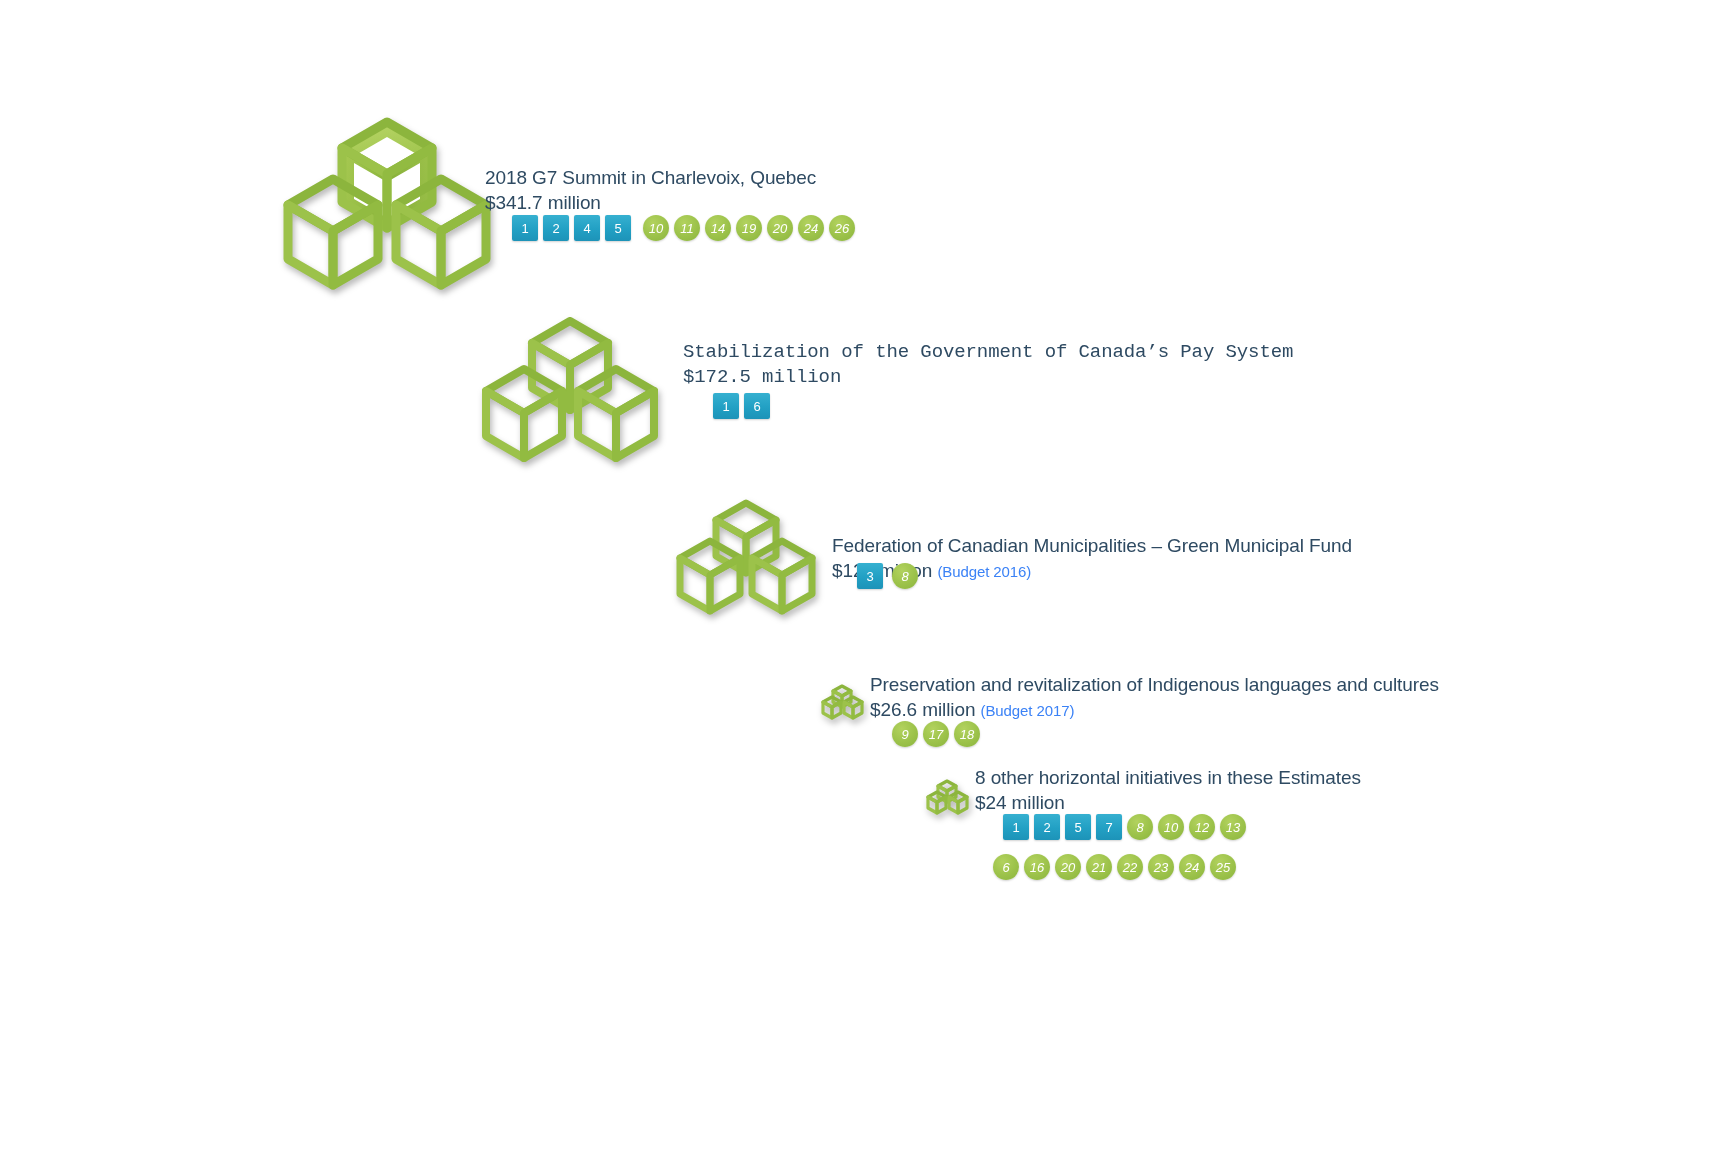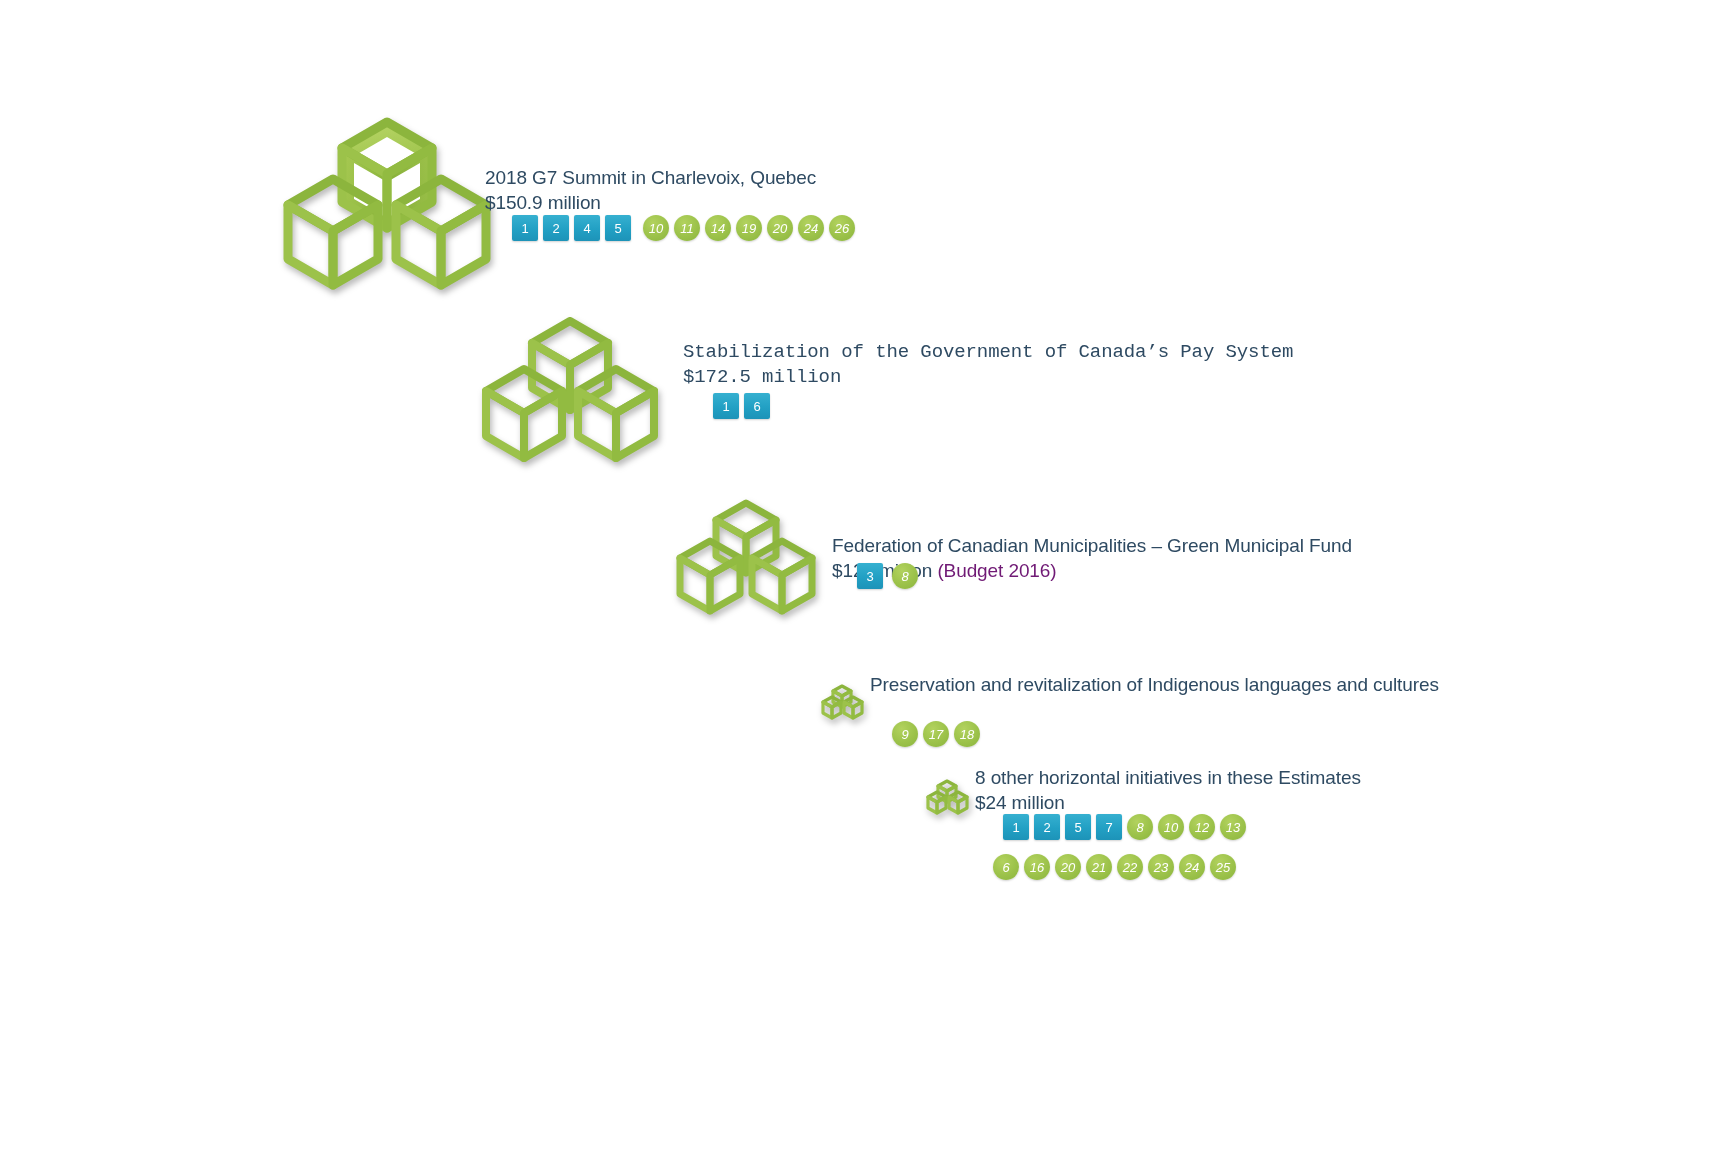--- a/index.html
+++ b/index.html
@@ -48,22 +48,22 @@
 
   .amount-line {
     color: #2e4a62;
     font-size: 19px;
     line-height: 25px;
     white-space: nowrap;
     letter-spacing: -0.1px;
   }
 
   .budget-note {
-    color: #701a75;
-    font-size: 19px;
+    color: #3b82f6;
+    font-size: 15px;
   }
 
   
   .badge-row {
     position: absolute;
     display: flex;
     align-items: center;
   }
 
   .badge {
@@ -147,21 +147,21 @@
         <g>
           <polygon points="116,105 161,79 206,105 161,131" fill="none" stroke="#8cb53d" stroke-width="9" stroke-linejoin="round"></polygon>
           <polygon points="116,105 161,131 161,185 116,159" fill="none" stroke="#9cc24a" stroke-width="9" stroke-linejoin="round"></polygon>
           <polygon points="206,105 161,131 161,185 206,159" fill="none" stroke="#92bb41" stroke-width="9" stroke-linejoin="round"></polygon>
         </g>
       </svg>
     </div>
 
     <div class="textblock" style="left:205px; top:65px;">
       <div class="title-line">2018 G7 Summit in Charlevoix, Quebec</div>
-      <div class="amount-line">$150.9 million</div>
+      <div class="amount-line">$341.7 million</div>
     </div>
 
     <div class="badge-row" style="left:232px; top:115px;">
       <span class="badge square">1</span>
       <span class="badge square">2</span>
       <span class="badge square">4</span>
       <span class="badge square">5</span>
       <span style="width:7px;flex:0 0 auto;"></span>
       <span class="badge circle">10</span>
       <span class="badge circle">11</span>
@@ -260,20 +260,24 @@
         <g>
           <polygon points="24,20 33,15 42,20 33,25" fill="none" stroke="#8cb53d" stroke-width="3.2" stroke-linejoin="round"></polygon>
           <polygon points="24,20 33,25 33,36 24,31" fill="none" stroke="#9cc24a" stroke-width="3.2" stroke-linejoin="round"></polygon>
           <polygon points="42,20 33,25 33,36 42,31" fill="none" stroke="#92bb41" stroke-width="3.2" stroke-linejoin="round"></polygon>
         </g>
       </svg>
     </div>
 
     <div class="textblock" style="left:50px; top:0px;">
       <div class="title-line">Preservation and revitalization of Indigenous languages and cultures</div>
+      <div class="amount-line">
+        <span>$26.6 million</span>
+        <span class="budget-note">(Budget 2017)</span>
+      </div>
     </div>
 
     <div class="badge-row" style="left:72px; top:49px;">
       <span class="badge circle">9</span>
       <span class="badge circle">17</span>
       <span class="badge circle">18</span>
     </div>
   </div>
 
   <div class="group" style="left:925px; top:765px; width:760px; height:140px;">

